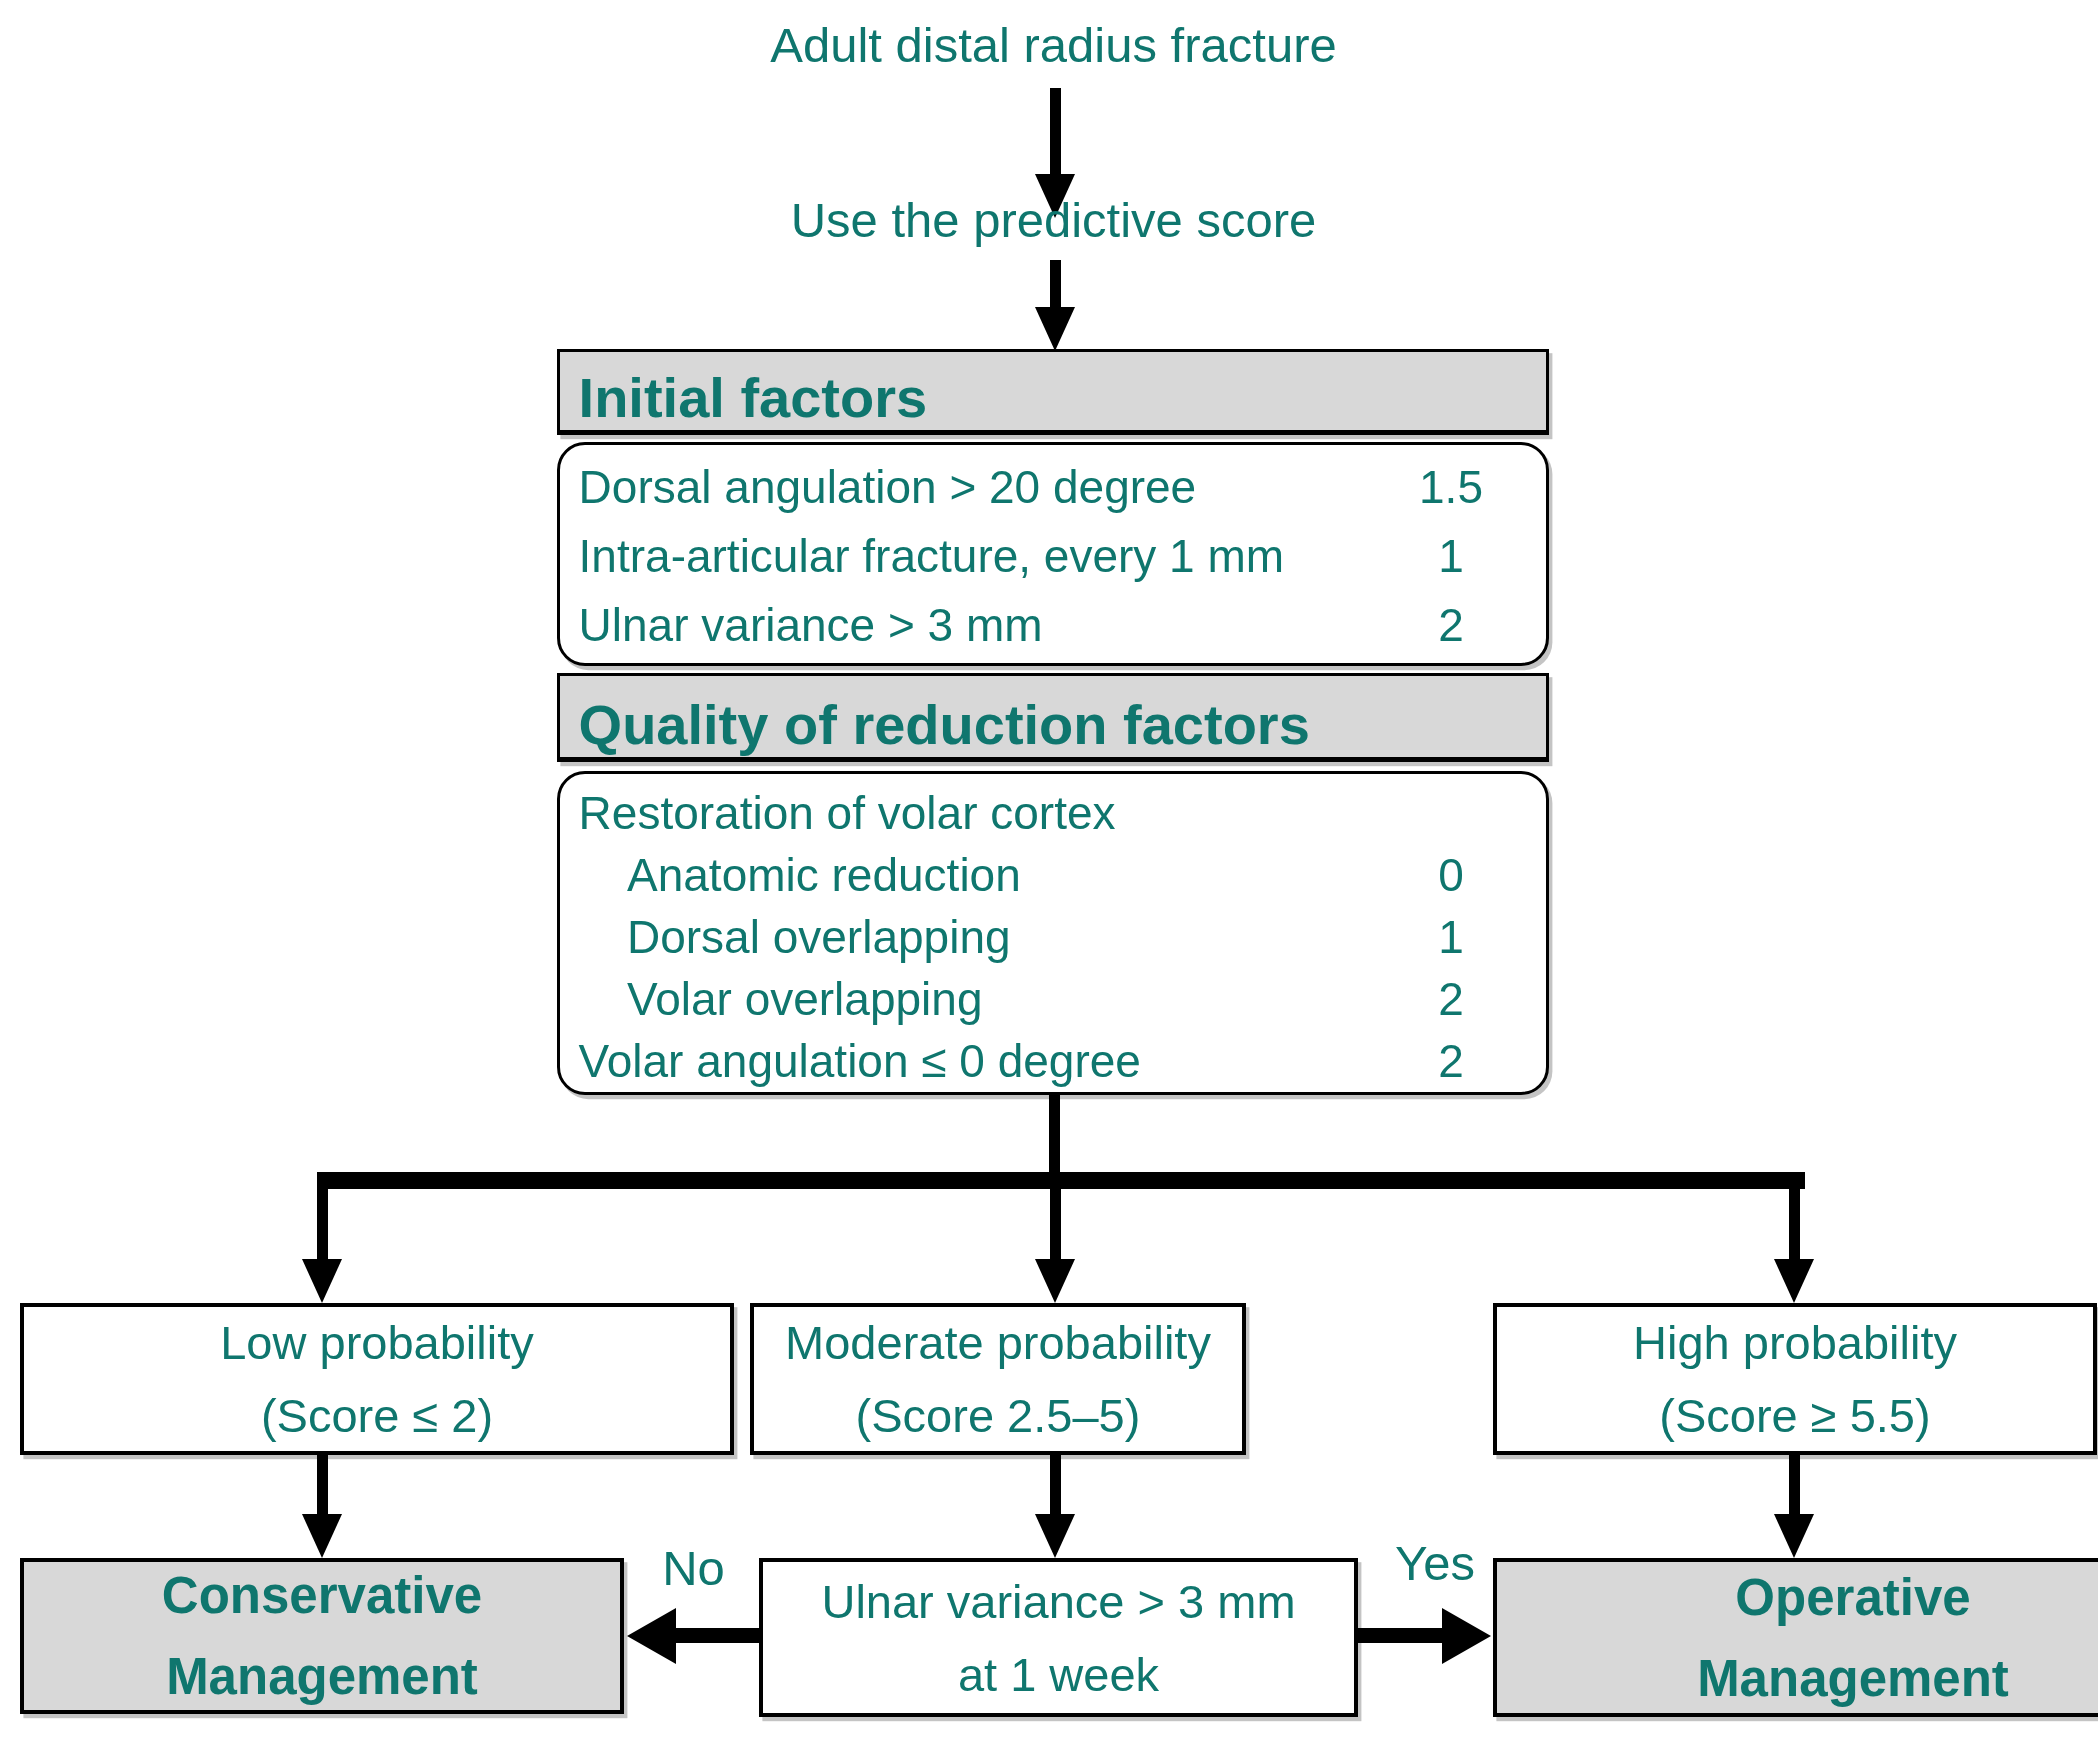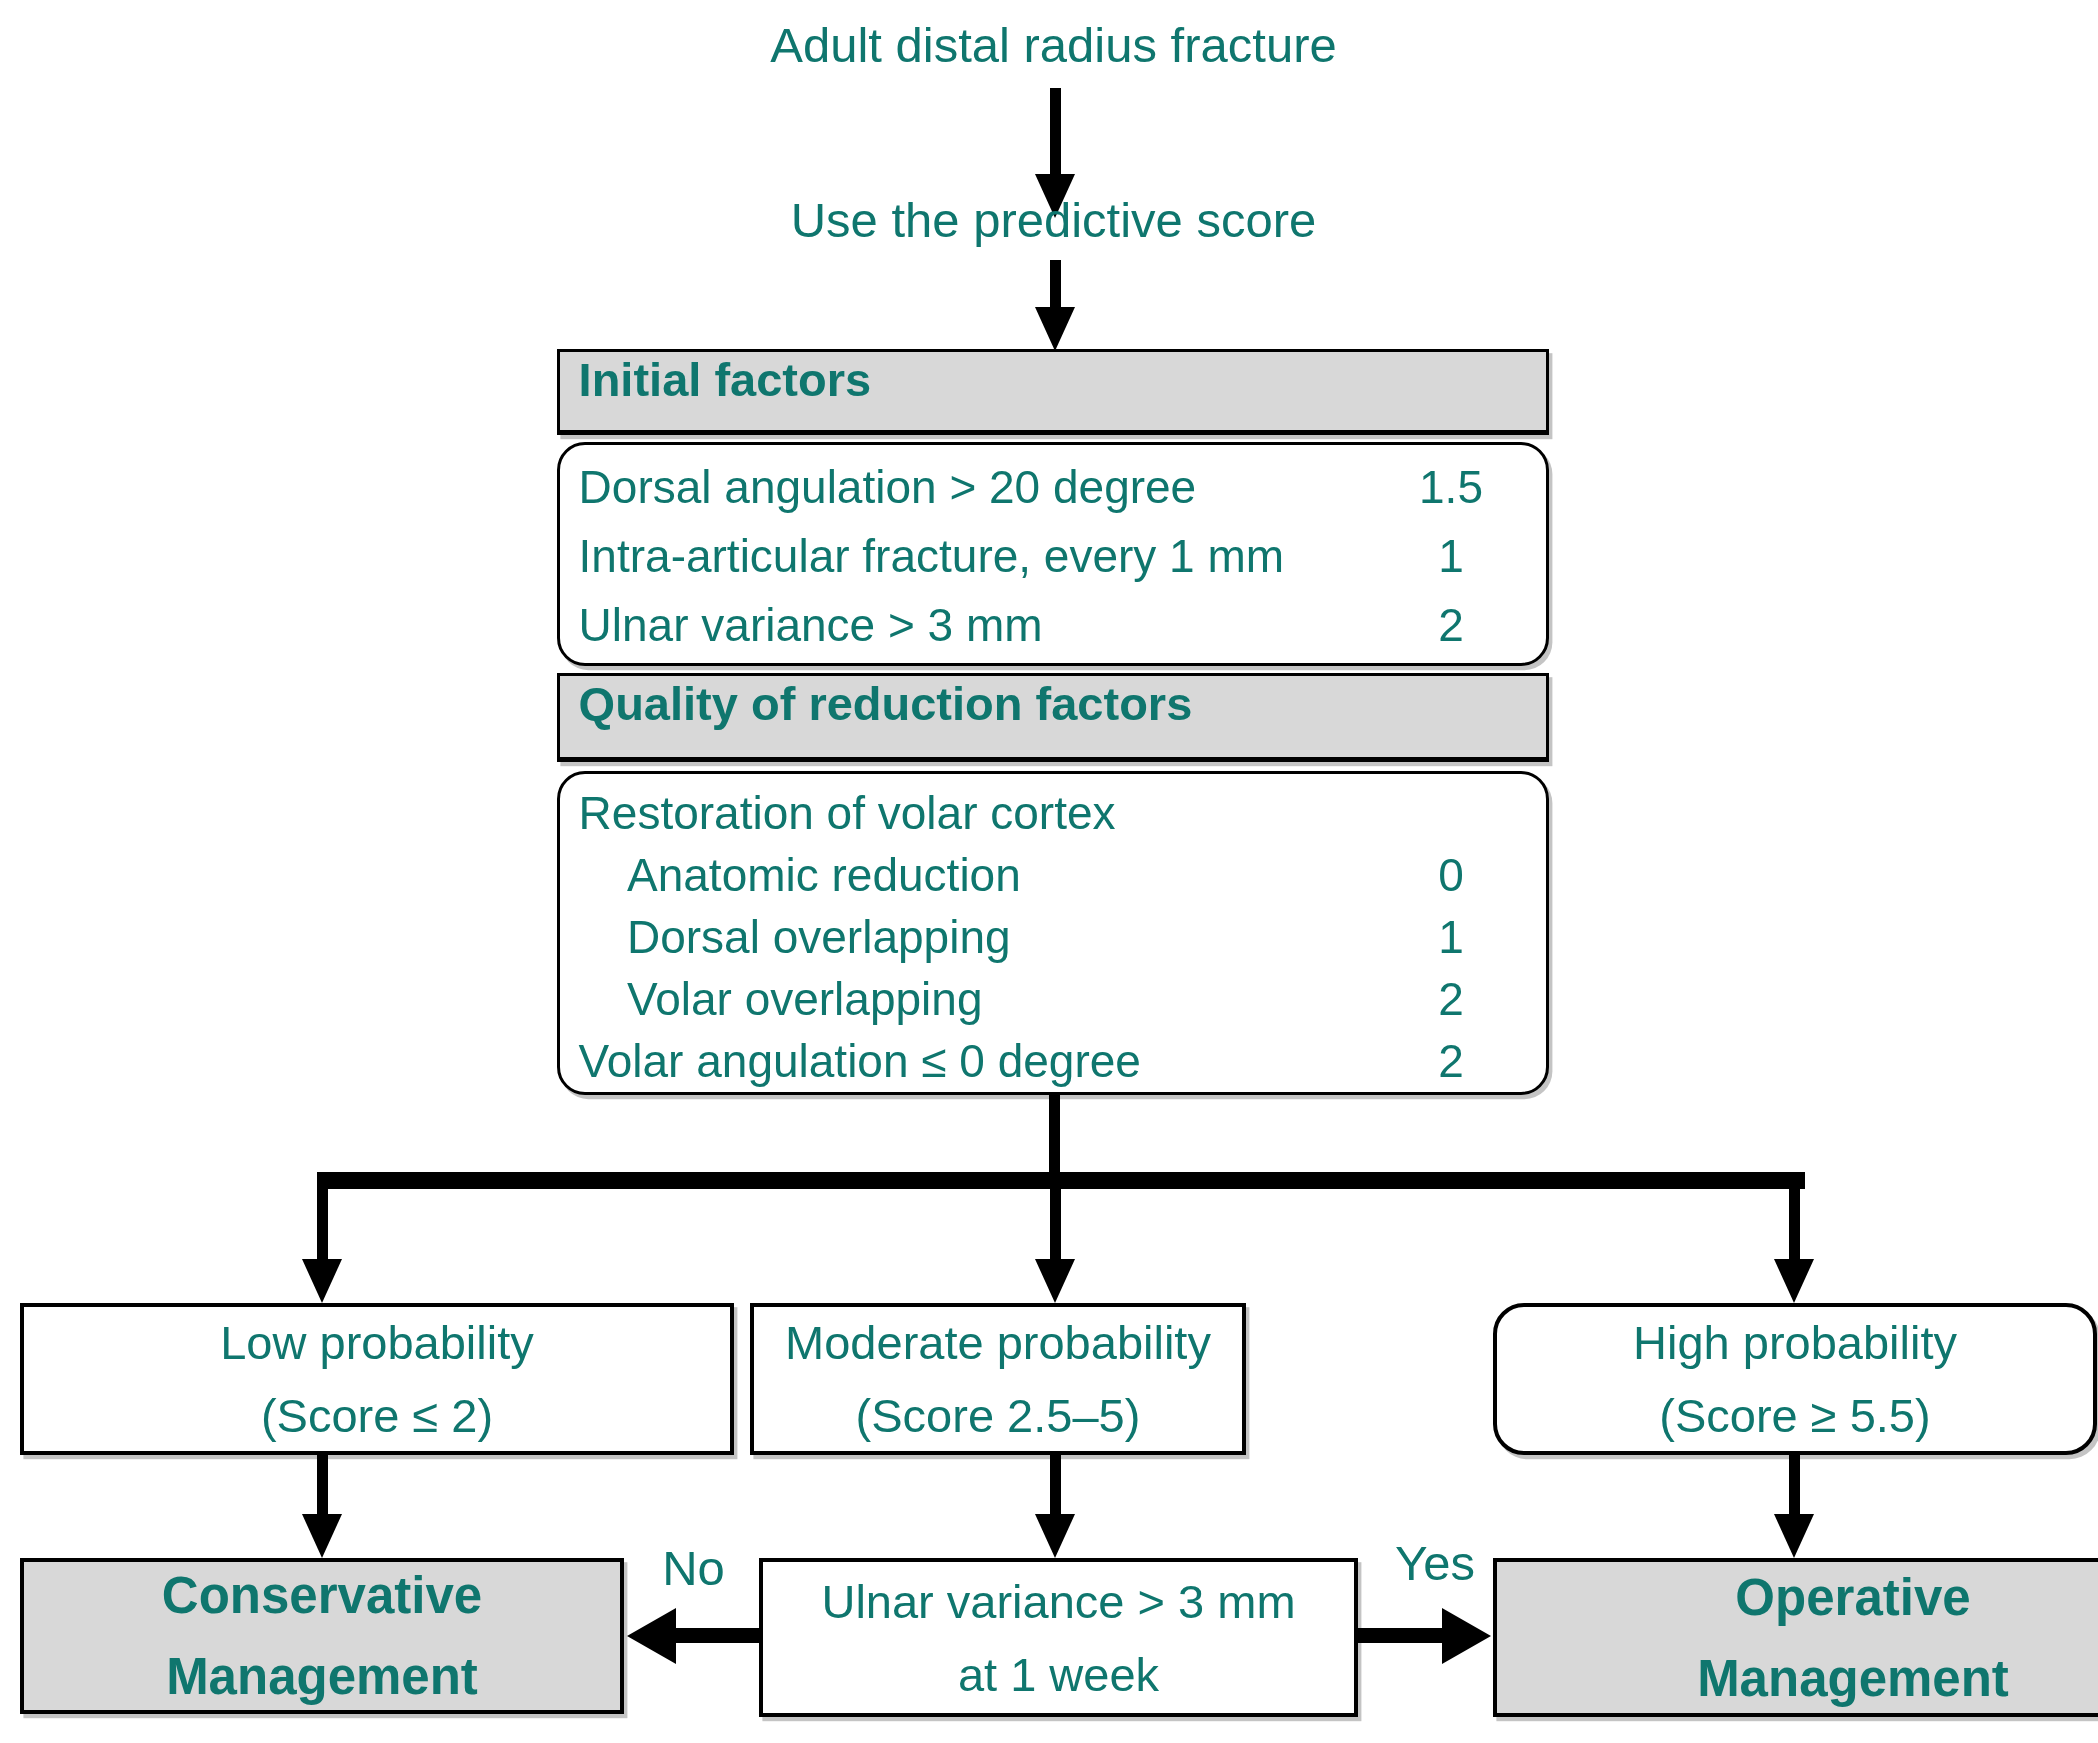--- a/index.html
+++ b/index.html
@@ -38,22 +38,22 @@
   
   .tbox {
     left: 557px; width: 992px;
     border: 3.4px solid #000;
     background: #fff;
     box-shadow: 3.4px 4.2px 0 #c4c4c4;
   }
   .tbox.gray {
     background: #d8d8d8;
     border-bottom-width: 5px;
-    display: flex; align-items: flex-start;
-    font-weight: bold; font-size: 47px;
+    display: flex; align-items: flex-end;
+    font-weight: bold; font-size: 56px;
     padding-left: 18.6px;
   }
   .tbody1 { padding: 8.4px 0; border-radius: 28px; }
   .trow { display: flex; font-size: 46px; }
   .trow .lbl { flex: 1; padding-left: 18.6px; white-space: nowrap; }
   .trow .lbl.indent { padding-left: 67px; }
   .trow .val { width: 110px; margin-right: 40px; text-align: center; }
   .rows1 .trow { line-height: 69px; }
   .rows2 .trow { line-height: 62px; }
 
@@ -168,21 +168,21 @@
   </div>
 
   <div class="abs fbox" style="left:20px; top:1303px; width:714px; height:152px;">
     <div>Low probability</div>
     <div>(Score ≤ 2)</div>
   </div>
   <div class="abs fbox" style="left:750px; top:1303px; width:496px; height:152px;">
     <div>Moderate probability</div>
     <div>(Score 2.5–5)</div>
   </div>
-  <div class="abs fbox" style="left:1493px; top:1303px; width:604px; height:152px;border-radius:31px;">
+  <div class="abs fbox" style="left:1493px; top:1303px; width:604px; height:152px;">
     <div>High probability</div>
     <div>(Score ≥ 5.5)</div>
   </div>
 
   <div class="abs varrow" style="left:302px; top:1455px;">
     <div class="stem" style="height:59px;"></div>
     <div class="head"></div>
   </div>
   <div class="abs varrow" style="left:1035px; top:1455px;">
     <div class="stem" style="height:59px;"></div>

